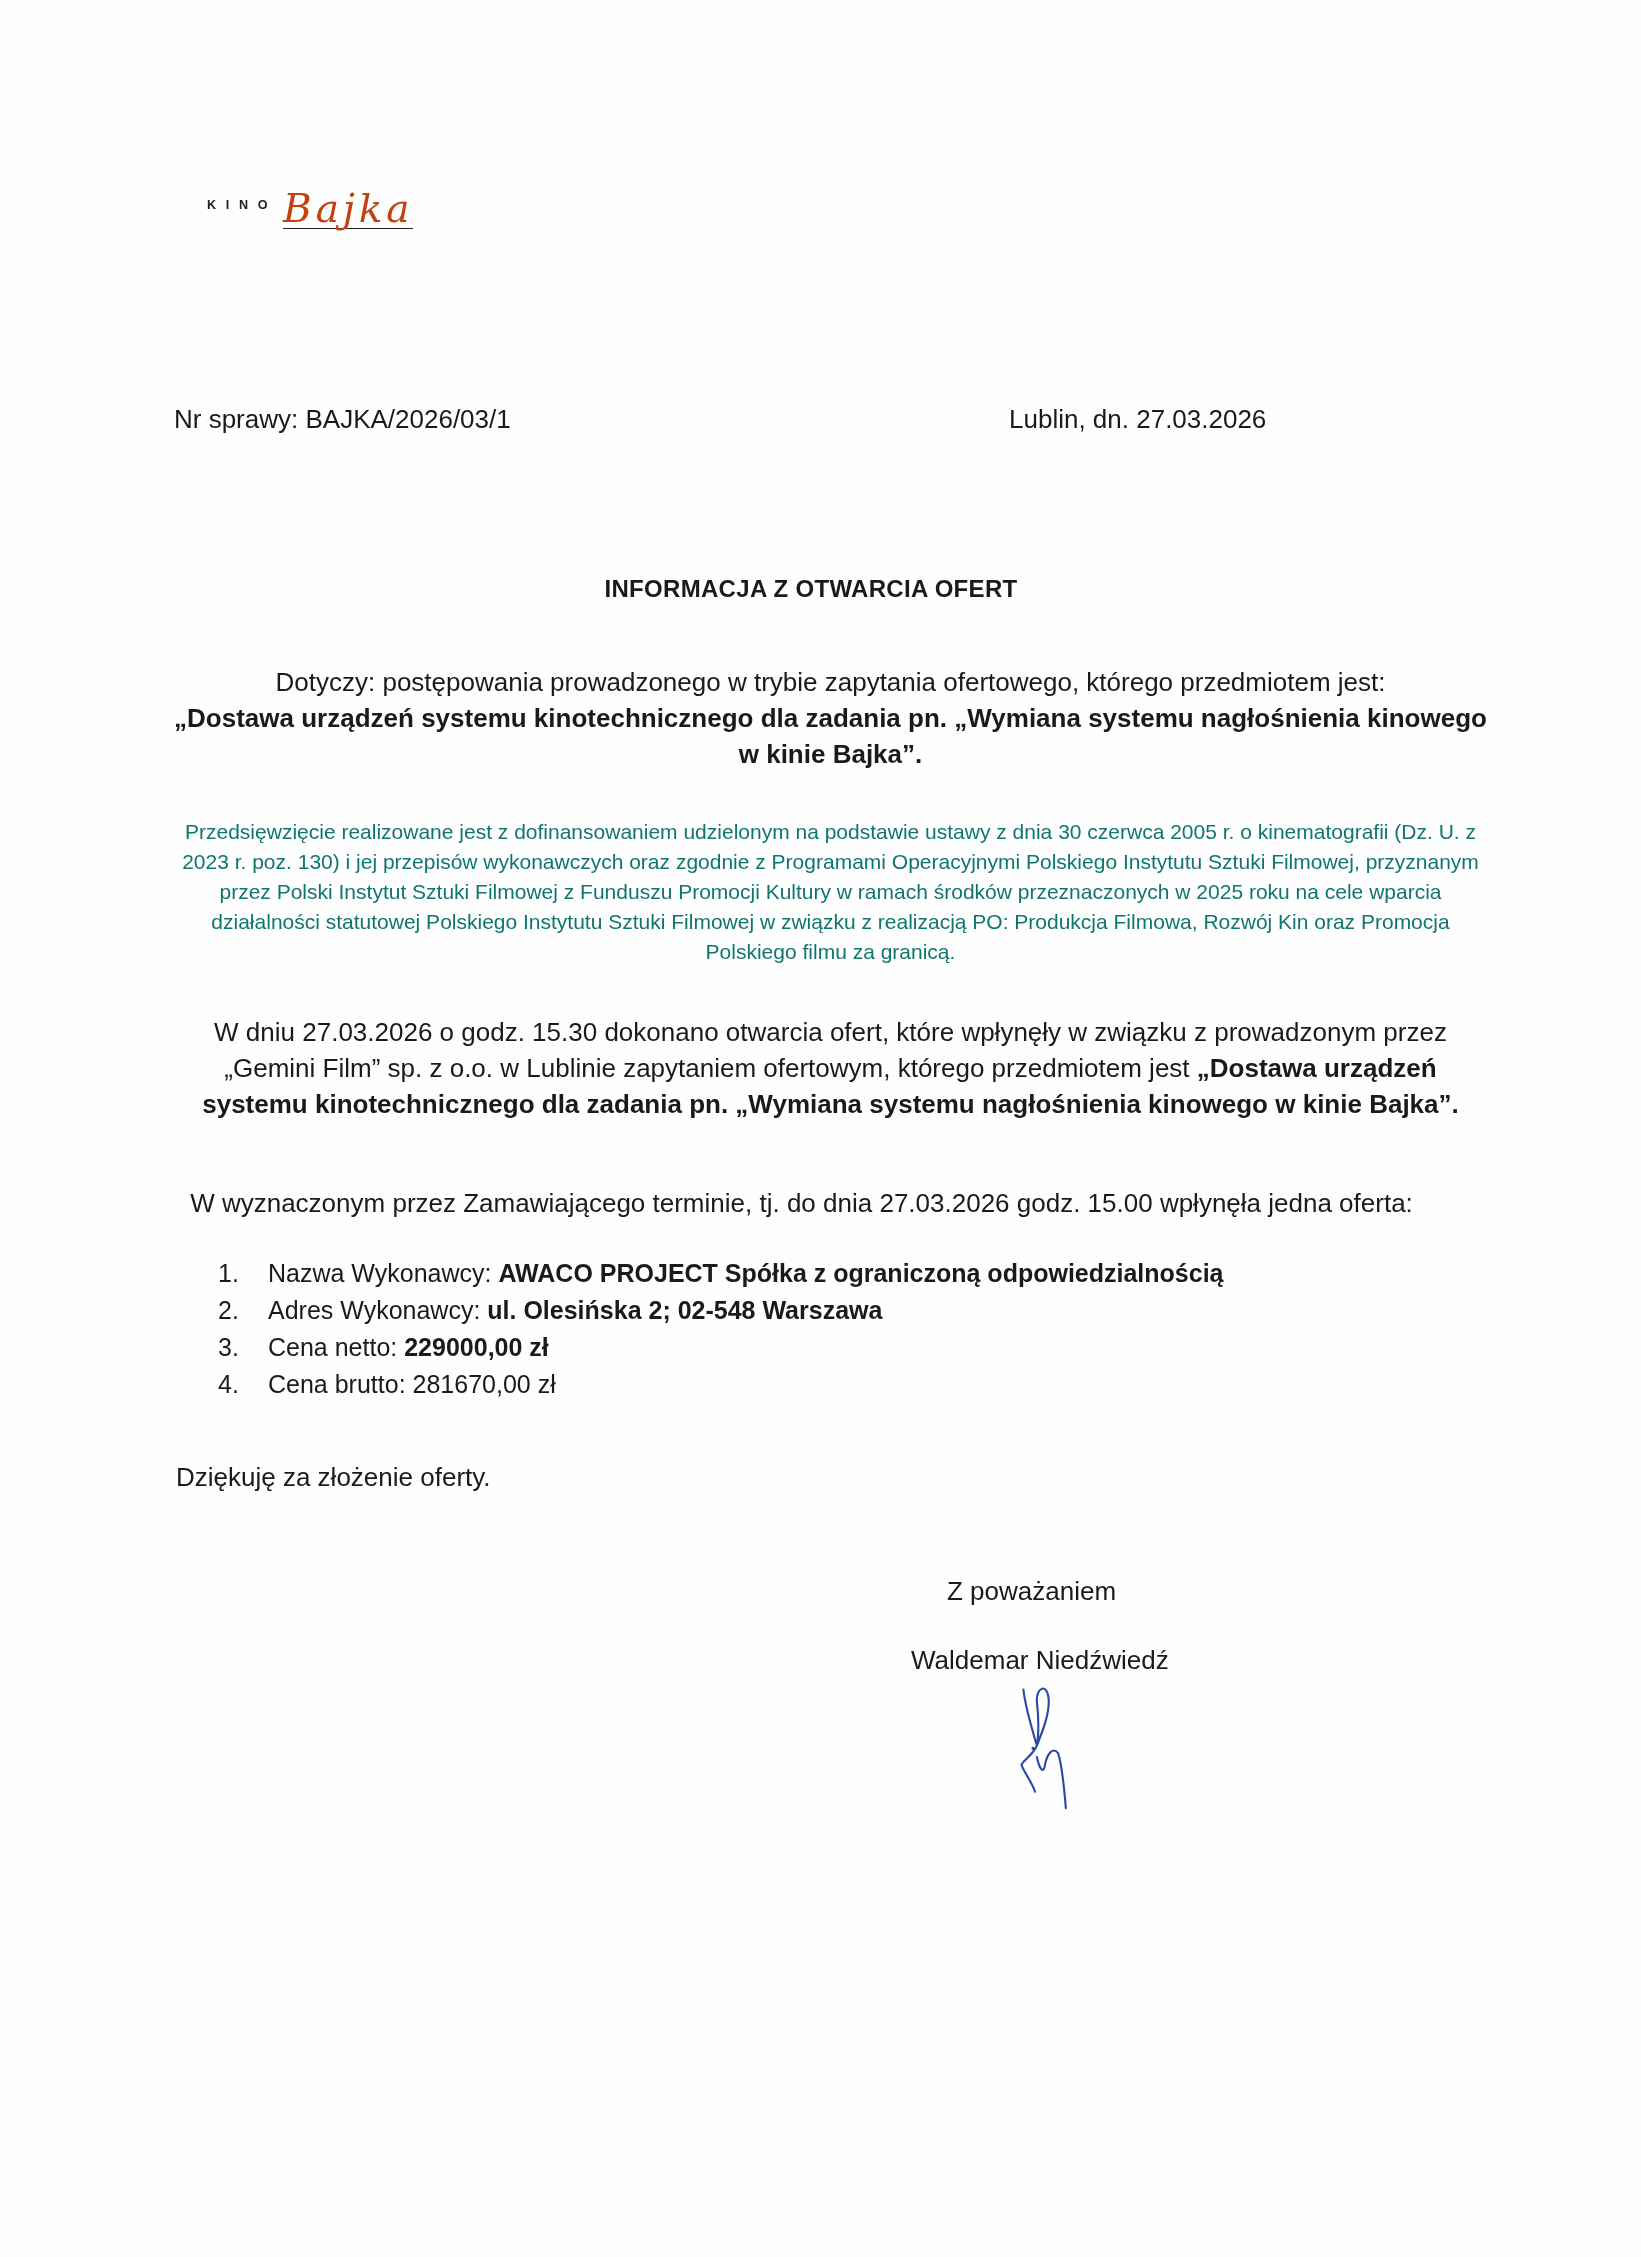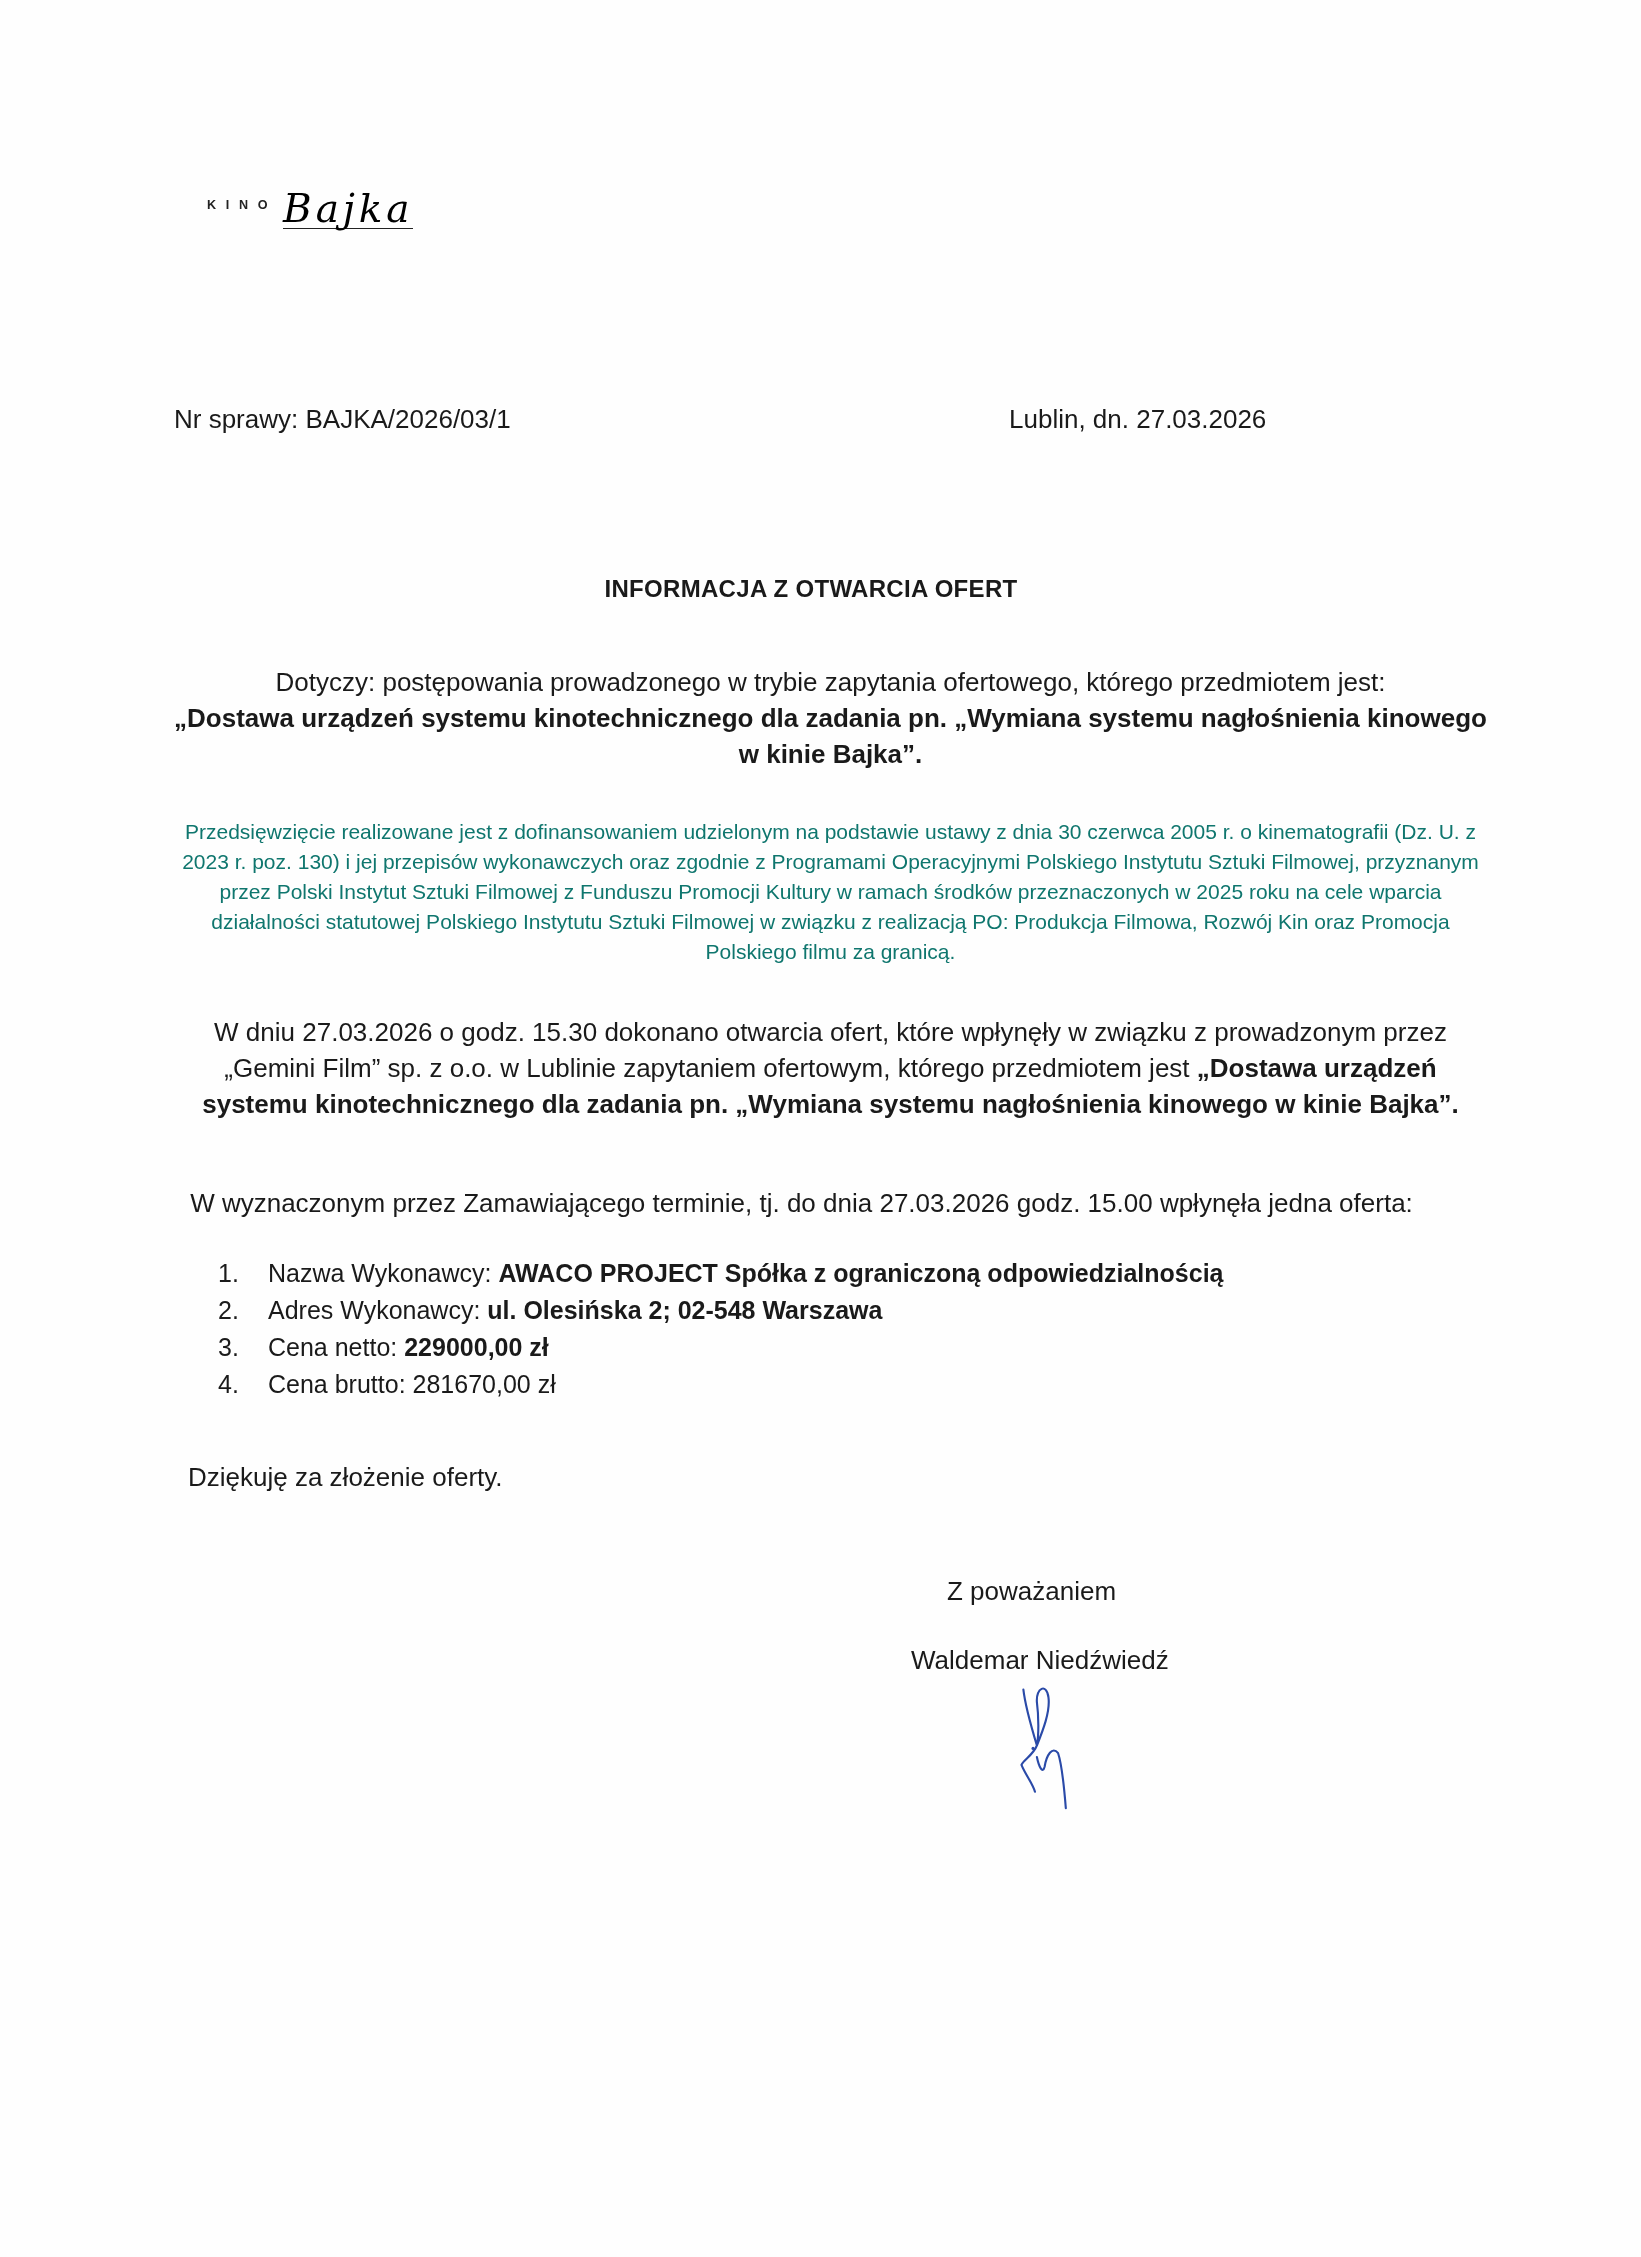--- a/index.html
+++ b/index.html
@@ -3,39 +3,39 @@
   <meta charset="utf-8">
   <style>
     html, body { margin: 0; padding: 0; background: #ffffff; }
     body { width: 1641px; height: 2257px; position: relative; overflow: hidden;
            font-family: "Liberation Sans", "DejaVu Sans", sans-serif; color: #1a1a1a; }
     .page { position: absolute; left: 0; top: 0; width: 1641px; height: 2257px; background: #fefefe; }
     .abs { position: absolute; }
 
     .logo { left: 207px; top: 185px; height: 48px; display: flex; align-items: center; }
     .logo-kino { font-family: "Liberation Sans", sans-serif; font-size: 12.6px; letter-spacing: 9.7px; color: #222; margin-right: 5.8px; margin-bottom: 7.7px; font-weight: bold; }
-    .logo-bajka { font-family: "DejaVu Serif", serif; font-style: italic; font-size: 39px; color: #000000; letter-spacing: 3.9px; line-height: 39px; border-bottom: 1.9px solid #222; padding-bottom: 0; }
+    .logo-bajka { font-family: "DejaVu Serif", serif; font-style: italic; font-size: 39px; color: #c2410c; letter-spacing: 3.9px; line-height: 39px; border-bottom: 1.9px solid #222; padding-bottom: 0; }
 
     .caseno { left: 174px; top: 404px; font-size: 26px; }
     .placedate { left: 1009px; top: 404px; font-size: 26px; }
 
     .title { left: 0; width: 1622px; top: 575px; text-align: center; font-size: 24px; font-weight: bold; letter-spacing: 0.3px; }
 
     .para { left: 174px; width: 1313px; font-size: 26px; line-height: 36px; text-align: center; }
     .p-dotyczy { top: 664px; }
     .p-small { top: 817px; font-size: 21px; line-height: 30px; color: #0f766e; }
     .p-wdniu { top: 1014px; }
     .p-wyzn { top: 1185px; width: 1255px; }
 
     .offer-list { left: 218px; top: 1255px; font-size: 25px; line-height: 37px; font-family: "Liberation Sans Narrow", "Liberation Sans", sans-serif; }
     .offer-row { display: flex; }
     .offer-num { width: 50px; }
     .b { font-weight: bold; }
 
-    .thanks { left: 188px; top: 1462px; font-size: 26px; }
+    .thanks { left: 176px; top: 1462px; font-size: 26px; }
     .regards { left: 947px; top: 1576px; font-size: 26px; }
     .signer { left: 911px; top: 1645px; font-size: 26px; }
     .signature { left: 1004px; top: 1678px; width: 87px; height: 135px; }
   </style>
 </head>
 <body>
 
 <div class="page">
 
   <div class="abs logo">

